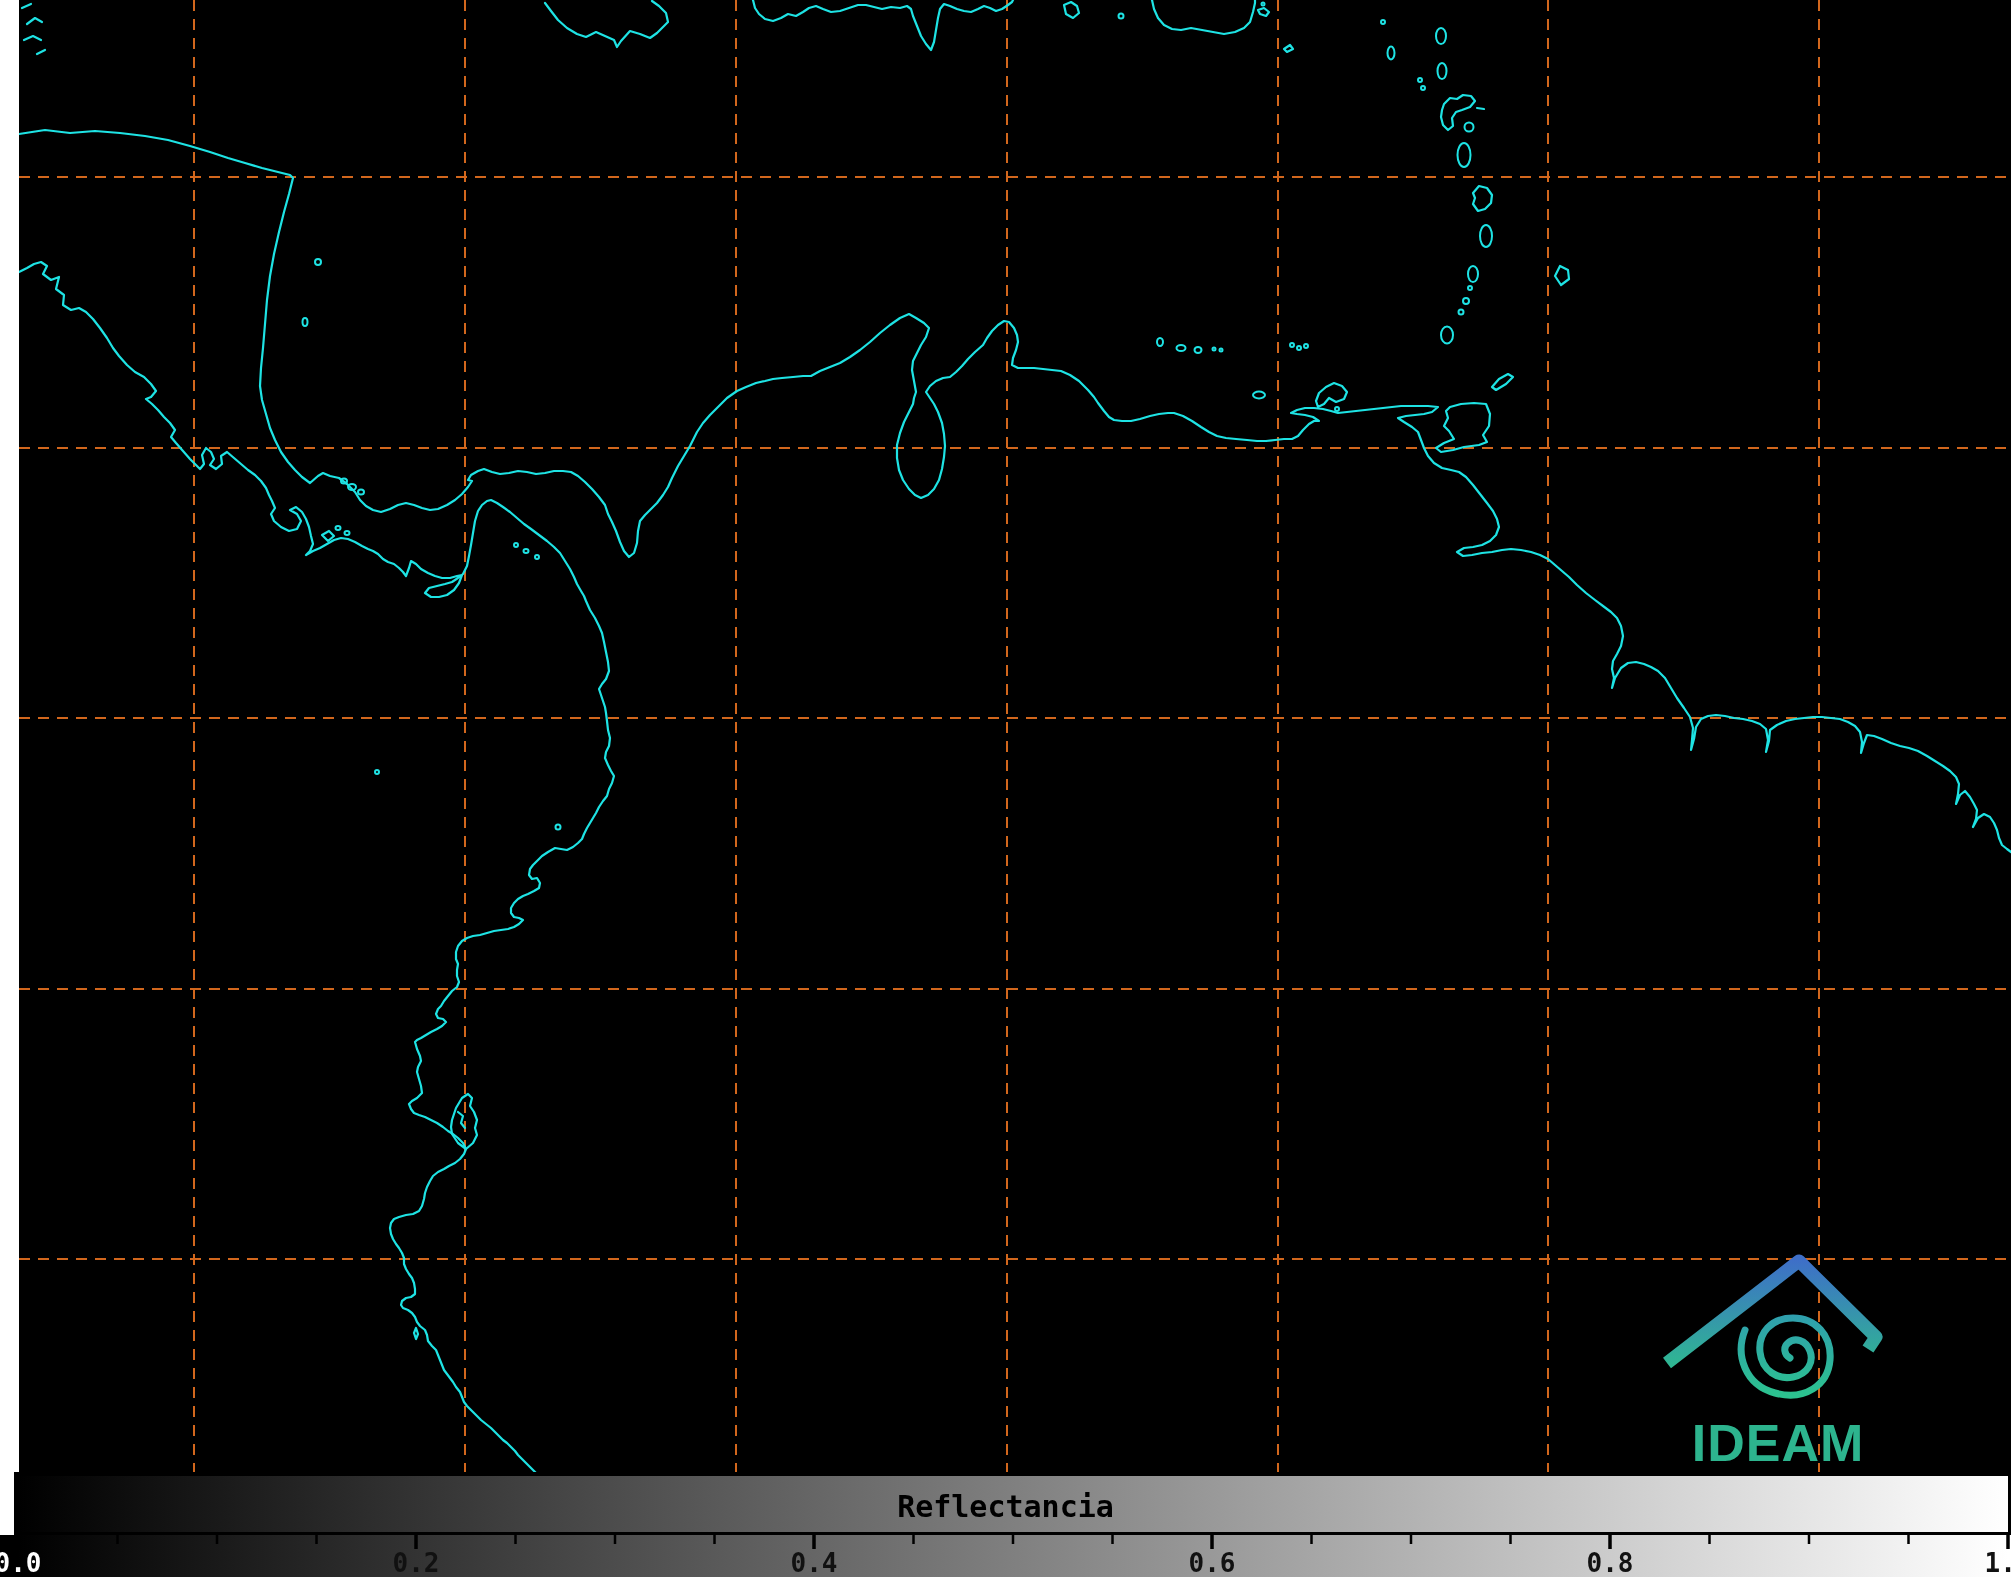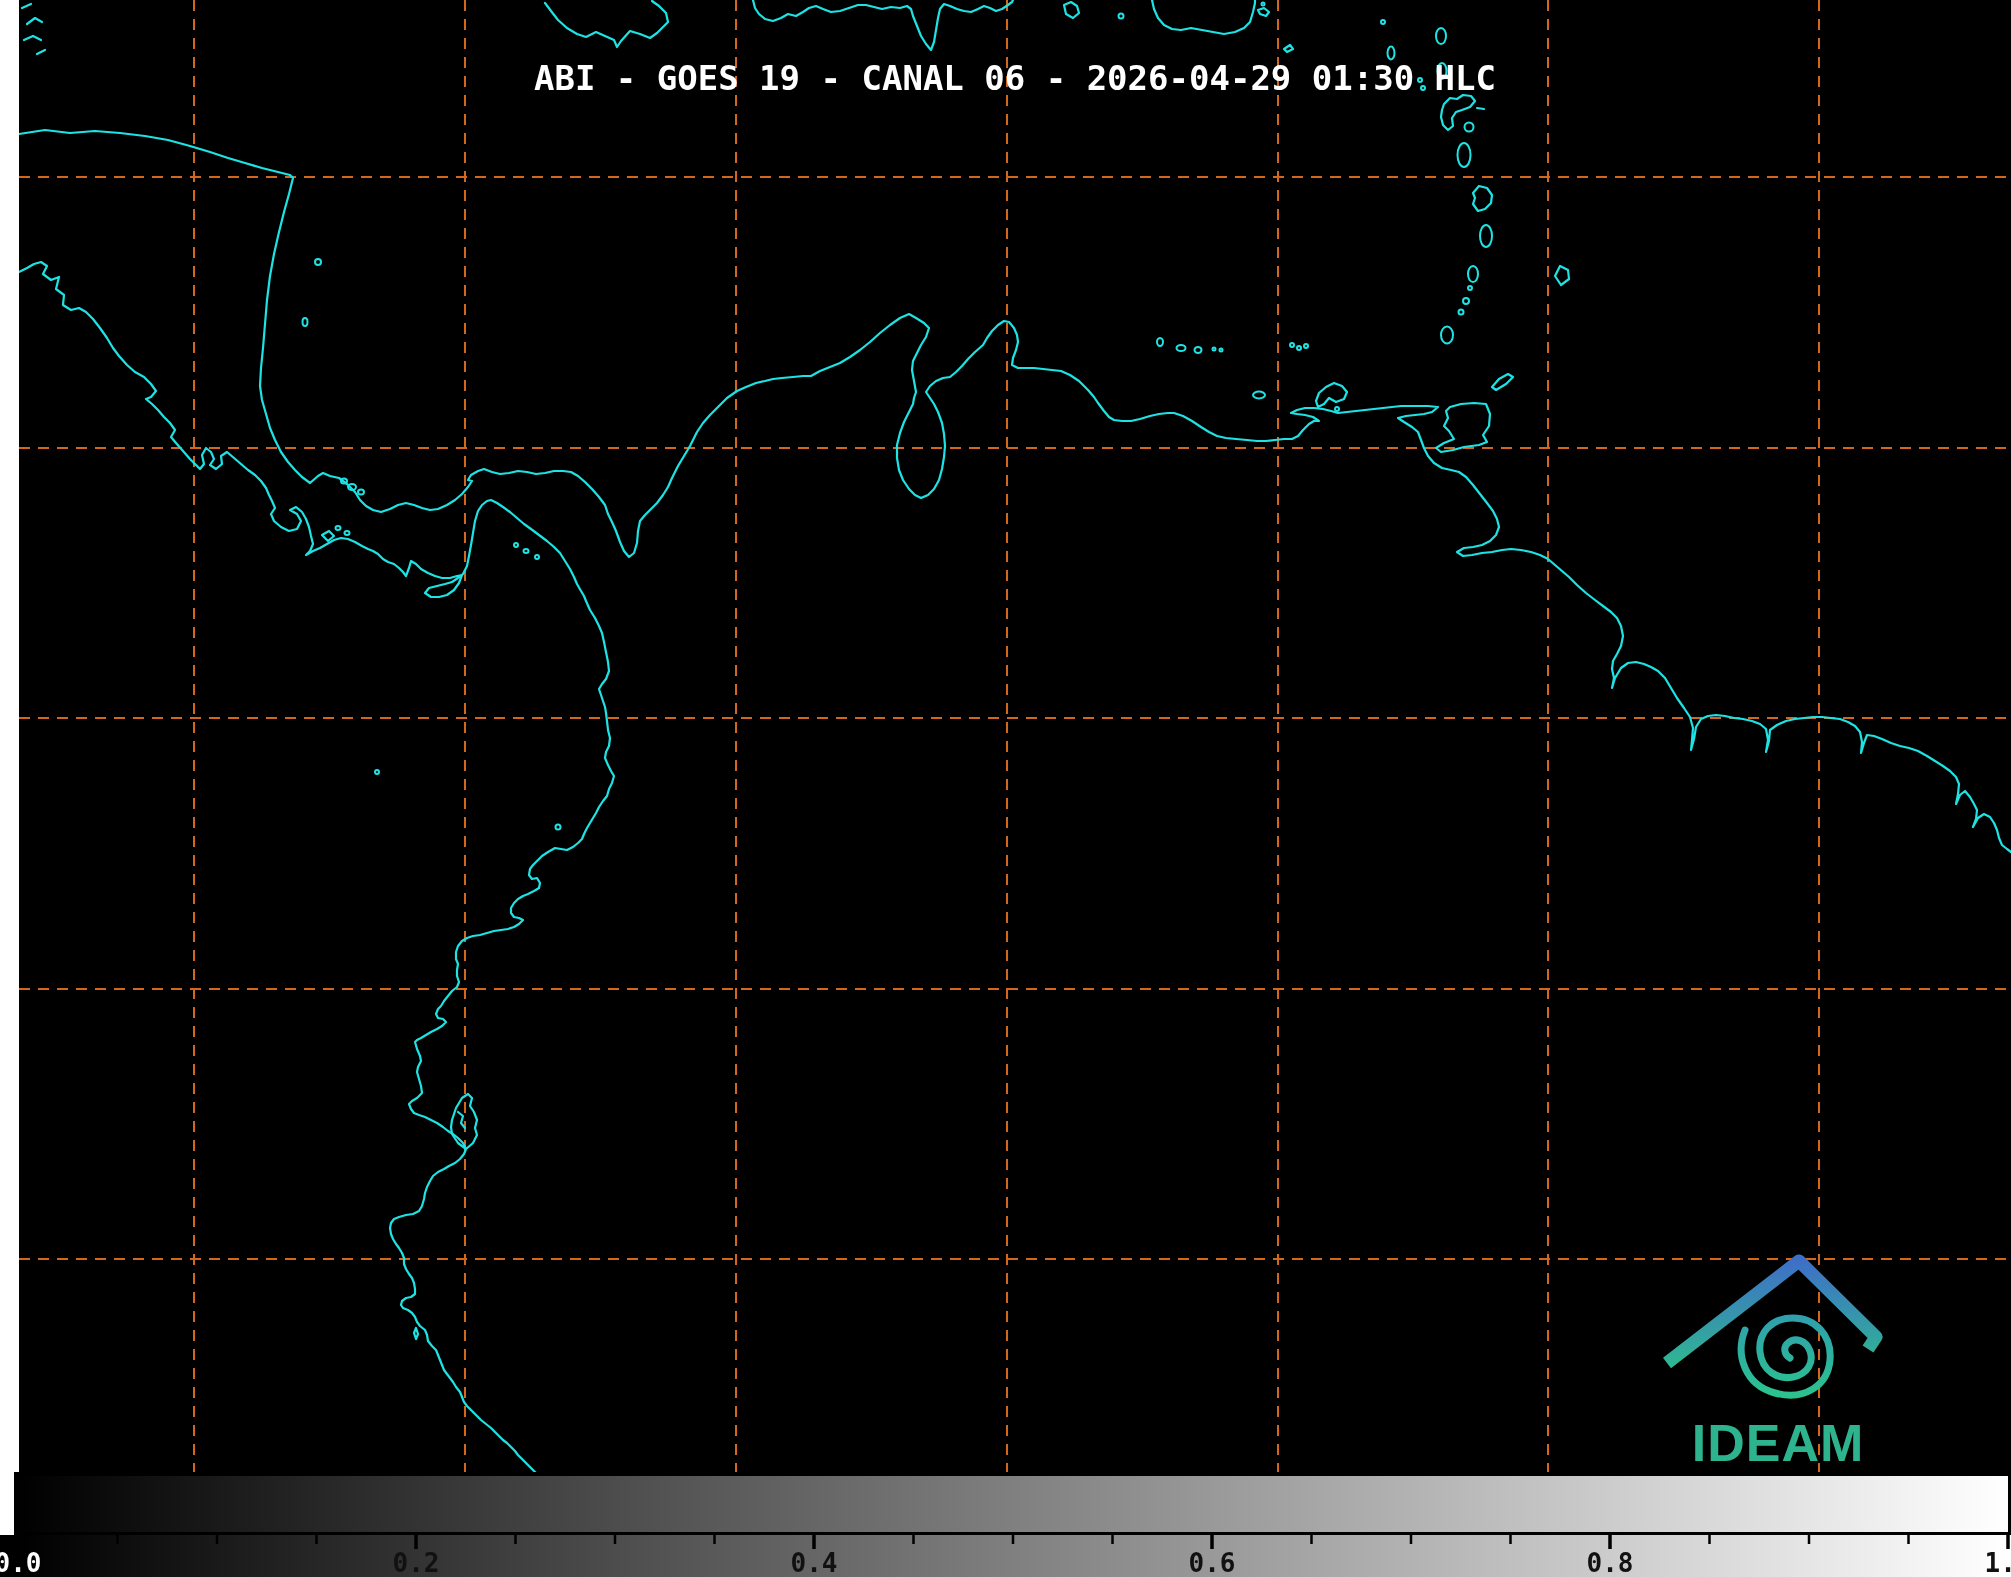--- a/index.html
+++ b/index.html
@@ -121,23 +121,23 @@
       <path d="M 1667 1363 L 1799 1261 L 1876 1337 L 1868 1349" fill="none" stroke="url(#roofGrad)" stroke-width="13" stroke-linejoin="round" stroke-linecap="butt"></path>
       <path d="M 1745 1330 C 1735 1355 1745 1385 1775 1393 C 1805 1401 1828 1385 1830 1360
                C 1832 1335 1815 1318 1793 1318 C 1771 1318 1758 1333 1760 1352
                C 1762 1371 1778 1380 1793 1377 C 1808 1374 1814 1362 1810 1351
                C 1806 1340 1795 1337 1788 1343 C 1783 1347 1784 1355 1790 1358" fill="none" stroke="url(#spiralGrad)" stroke-width="7" stroke-linecap="round"></path>
       <text id="logo-text-el" x="1778" y="1461" text-anchor="middle" font-size="52" fill="#2db48e">IDEAM</text>
     </g>
     <rect x="0" y="0" width="19" height="1473" fill="#ffffff"></rect>
   </svg>
 
-  <div id="title">ABI - GOES 19 - CANAL 06 - 2026-04-29 01:30 HLC</div>
 
   <div id="cbar"></div>
+  <div id="cbar-label">Reflectancia</div>
   <div id="cbar-strip"></div>
   <svg id="cbar-ticks" width="2011" height="42" viewBox="0 0 2011 42">
       <line x1="117.5" y1="0" x2="117.5" y2="9" stroke="#000" stroke-width="2.5"></line>
       <line x1="217" y1="0" x2="217" y2="9" stroke="#000" stroke-width="2.5"></line>
       <line x1="316.50000000000006" y1="0" x2="316.50000000000006" y2="9" stroke="#000" stroke-width="2.5"></line>
       <line x1="515.5" y1="0" x2="515.5" y2="9" stroke="#000" stroke-width="2.5"></line>
       <line x1="615" y1="0" x2="615" y2="9" stroke="#000" stroke-width="2.5"></line>
       <line x1="714.5" y1="0" x2="714.5" y2="9" stroke="#000" stroke-width="2.5"></line>
       <line x1="913.4999999999999" y1="0" x2="913.4999999999999" y2="9" stroke="#000" stroke-width="2.5"></line>
       <line x1="1012.9999999999999" y1="0" x2="1012.9999999999999" y2="9" stroke="#000" stroke-width="2.5"></line>

